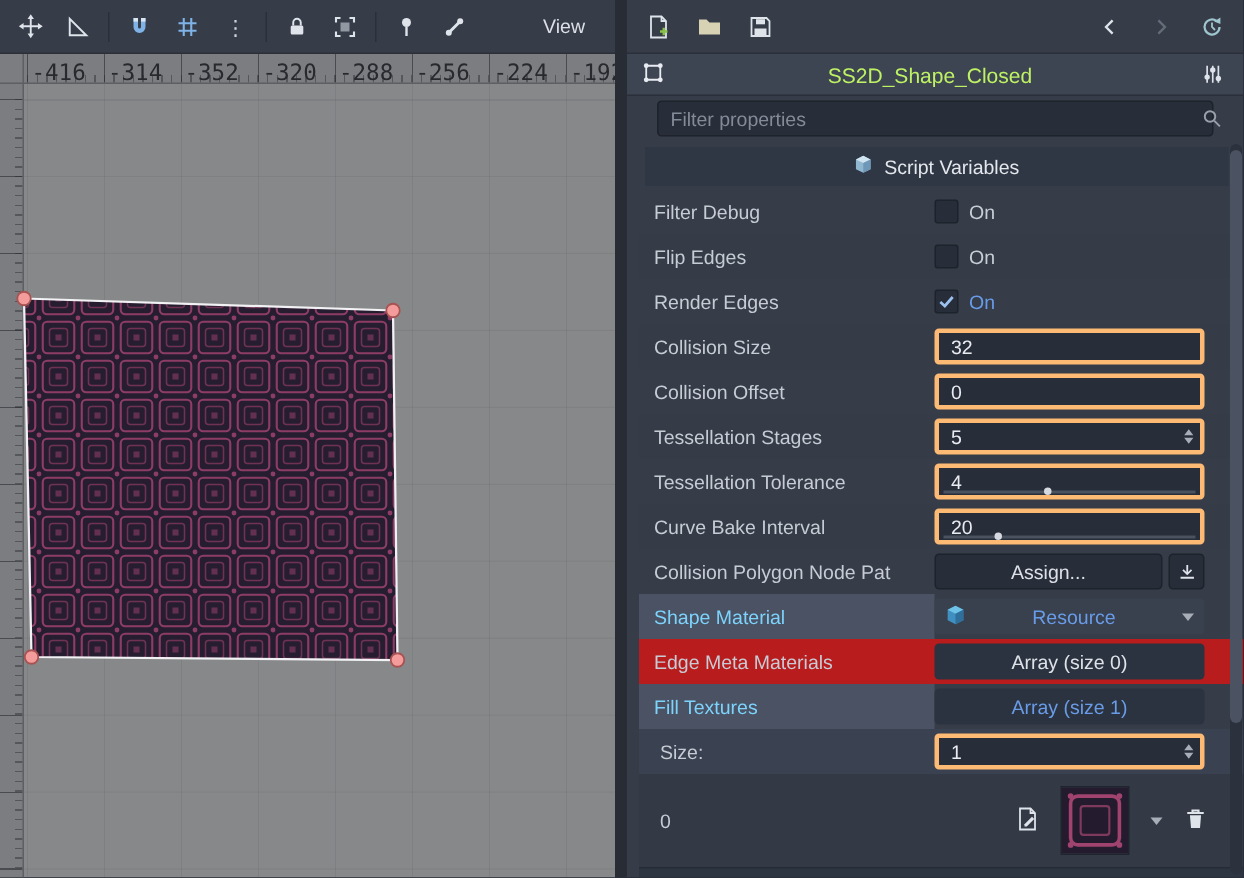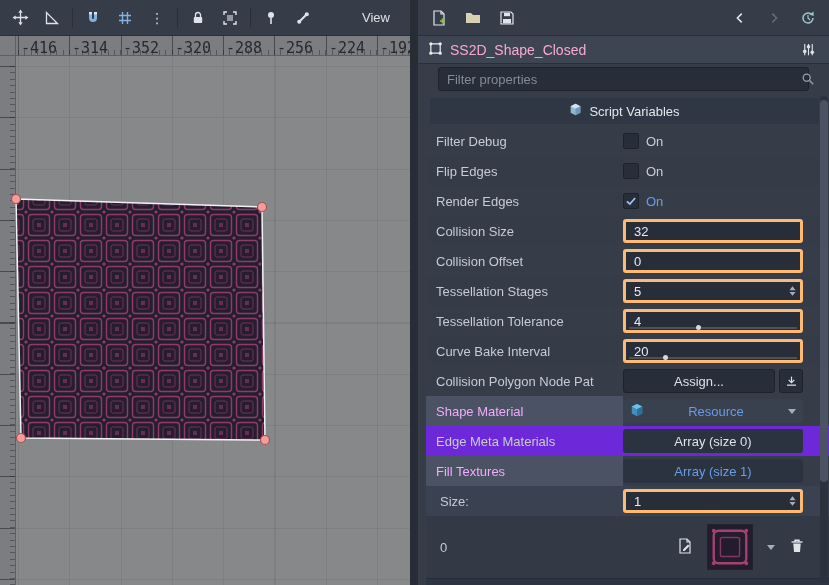--- a/index.html
+++ b/index.html
@@ -38,35 +38,35 @@
       repeating-linear-gradient(to bottom, rgba(50,52,60,.10) 0 1px, transparent 1px 51.3px);
     background-position:18px 0, 0 10px; }
   .shape-svg { position:absolute; left:0; top:0; z-index:2; }
 
   
   .inspector { position:absolute; left:410px; top:0; width:419px; height:585px; background:#363d49; border-left:8px solid #272c35; }
   .insp-top { height:36px; display:flex; align-items:center; padding:0 10px; gap:12px; border-bottom:1px solid #2a2f39; }
   .ibtn { width:22px; height:22px; display:flex; align-items:center; justify-content:center; border-radius:3px; flex:0 0 auto; }
   .spacer { flex:1; }
   .insp-title { height:28px; background:#3d4452; display:flex; align-items:center; padding:0 10px; gap:7px; border-bottom:1px solid #2a2f39; }
-  .title-text { color:#f9a8d4; font-size:14px; flex:1; white-space:nowrap; overflow:hidden; }
+  .title-text { color:#bef264; font-size:14px; flex:1; white-space:nowrap; overflow:hidden;text-align:center; }
   .insp-filter { height:30px; padding:3px 20px; position:relative; }
   .insp-filter input { width:100%; height:24px; background:#272d39; border:1px solid #1d222b; border-radius:3px; color:#e8ebef; font-size:13px; padding:0 26px 0 8px; outline:none; font-family:inherit; }
   .insp-filter input::placeholder { color:#8items:#848b98; color:#848b98; }
   .insp-filter input::-webkit-input-placeholder { color:#848b98; }
   .mag { position:absolute; right:14px; top:8px; }
 
   .insp-body { position:absolute; left:8px; right:0; top:94px; bottom:0; overflow:hidden; }
   .category { height:26px; margin:4px 10px 2px 4px; background:#2f3644; display:flex; align-items:center; justify-content:center; gap:7px; color:#e4e7eb; font-weight:normal; font-size:13px; }
 
   .row { height:30px; display:flex; align-items:center; padding-right:26px; }
   .row.alt { background:#353c47; }
-  .row.darkrow { background:#6d28d9; }
+  .row.darkrow { background:#b91c1c; }
   .plabel { flex:1; height:100%; display:flex; align-items:center; padding-left:10px; color:#c6cbd4; white-space:nowrap; overflow:hidden; }
-  .plabel.hl { background:#4a5263; color:#f0abfc; }
+  .plabel.hl { background:#4a5263; color:#7dd3fc; }
   .pvalue { width:180px; flex:0 0 auto; display:flex; align-items:center; position:relative; }
 
   .checkbox { width:16px; height:16px; background:#272d39; border:1px solid #1d222b; border-radius:2px; display:flex; align-items:center; justify-content:center; }
   .onlabel { margin-left:7px; color:#c8cdd5; }
   .onlabel.blue { color:#699ce8; }
 
   .num-field { position:relative; width:100%; }
   .num-field input { width:100%; height:24px; background:#272d39; border:3px solid #fdba74; border-radius:3px; color:#e8ebef; font-size:13px; padding:0 8px; outline:none; font-family:inherit; }
   .num-field input.w-spin { padding-right:20px; }
   .spinner { position:absolute; right:5px; top:5px; }

